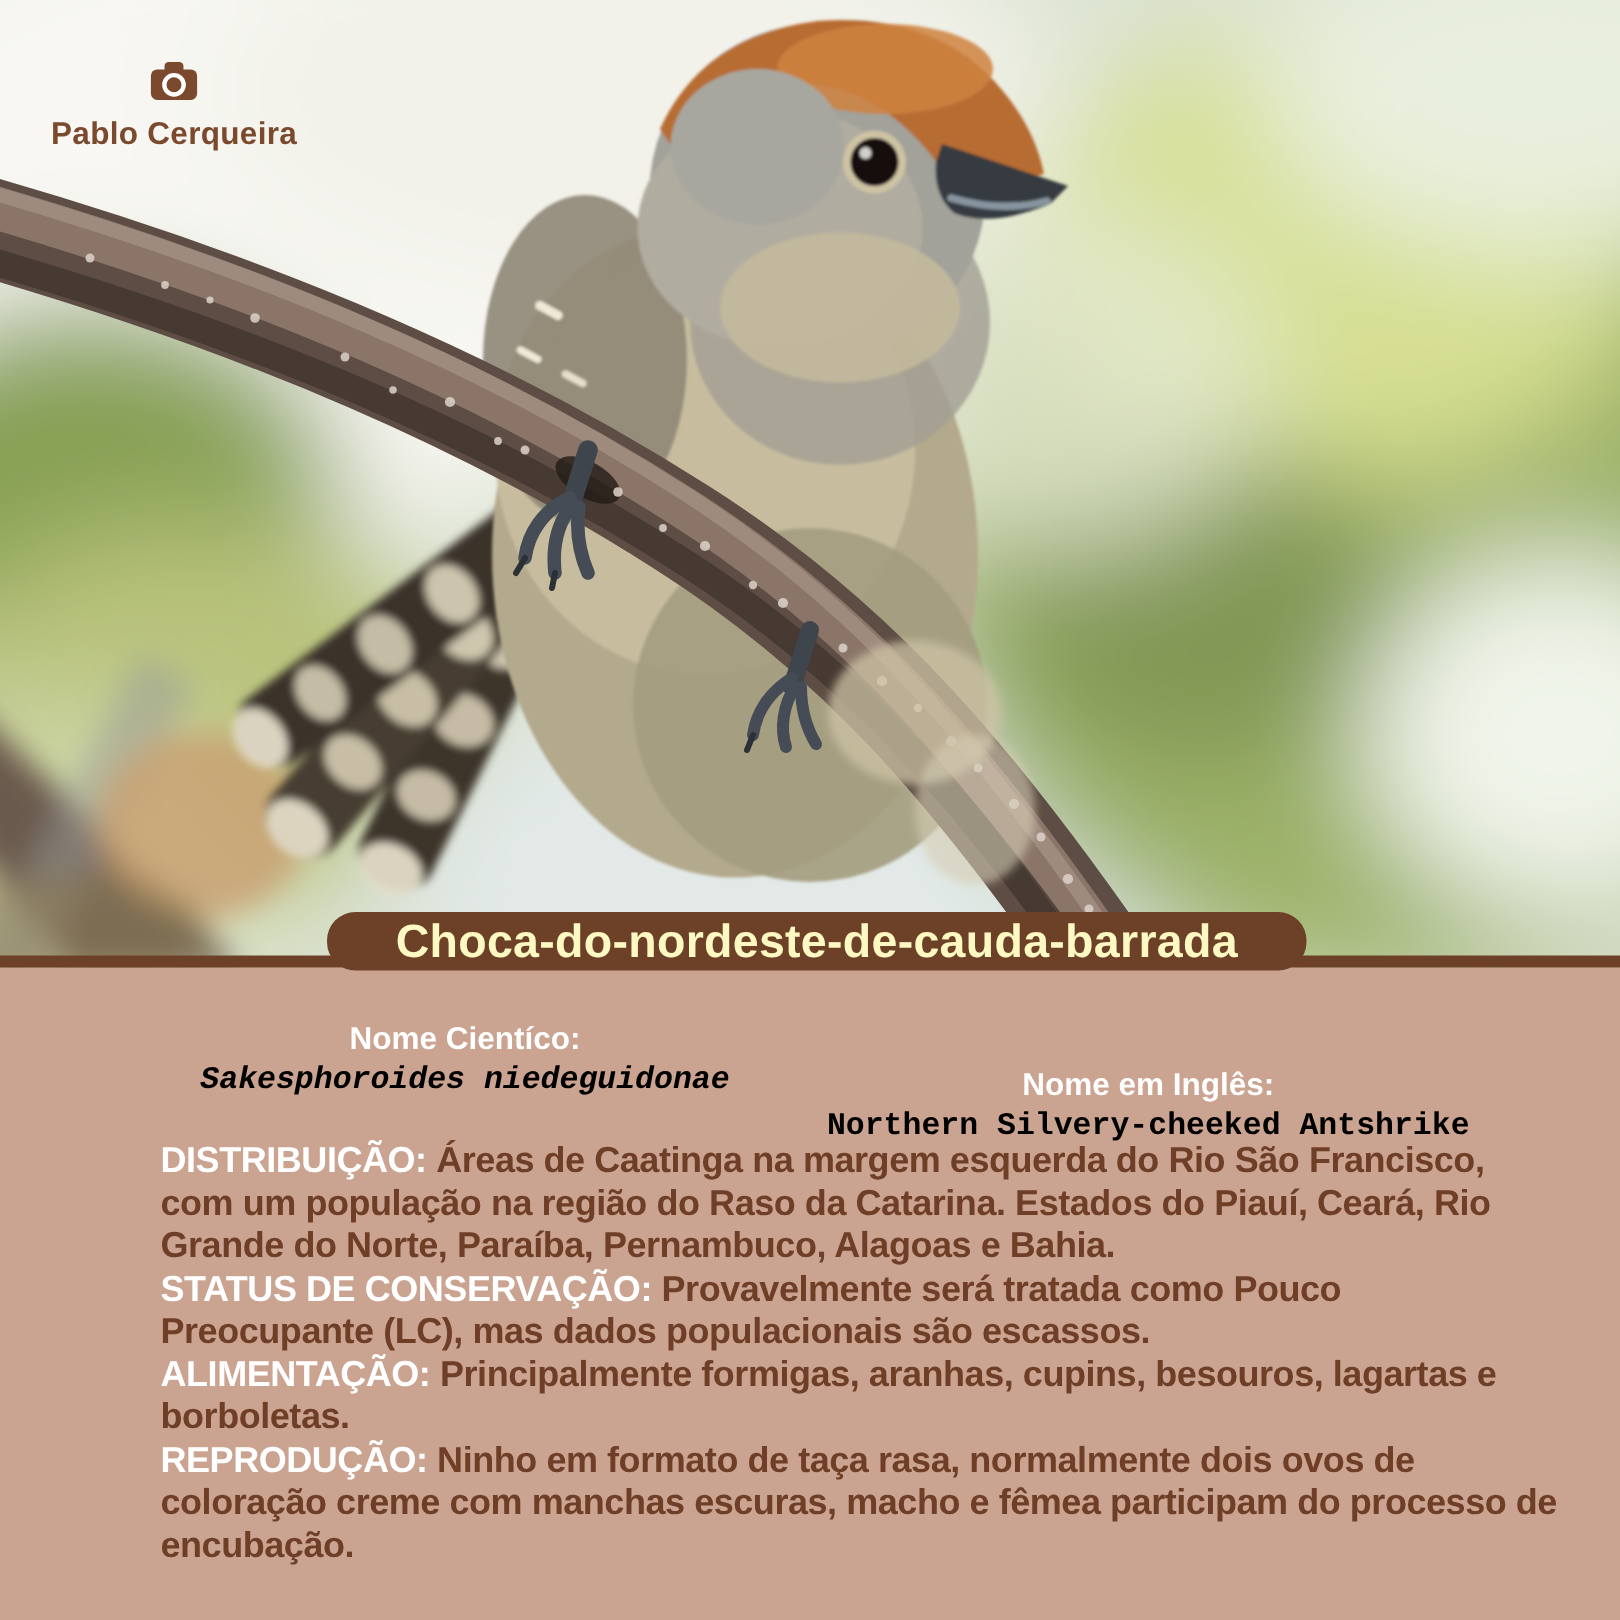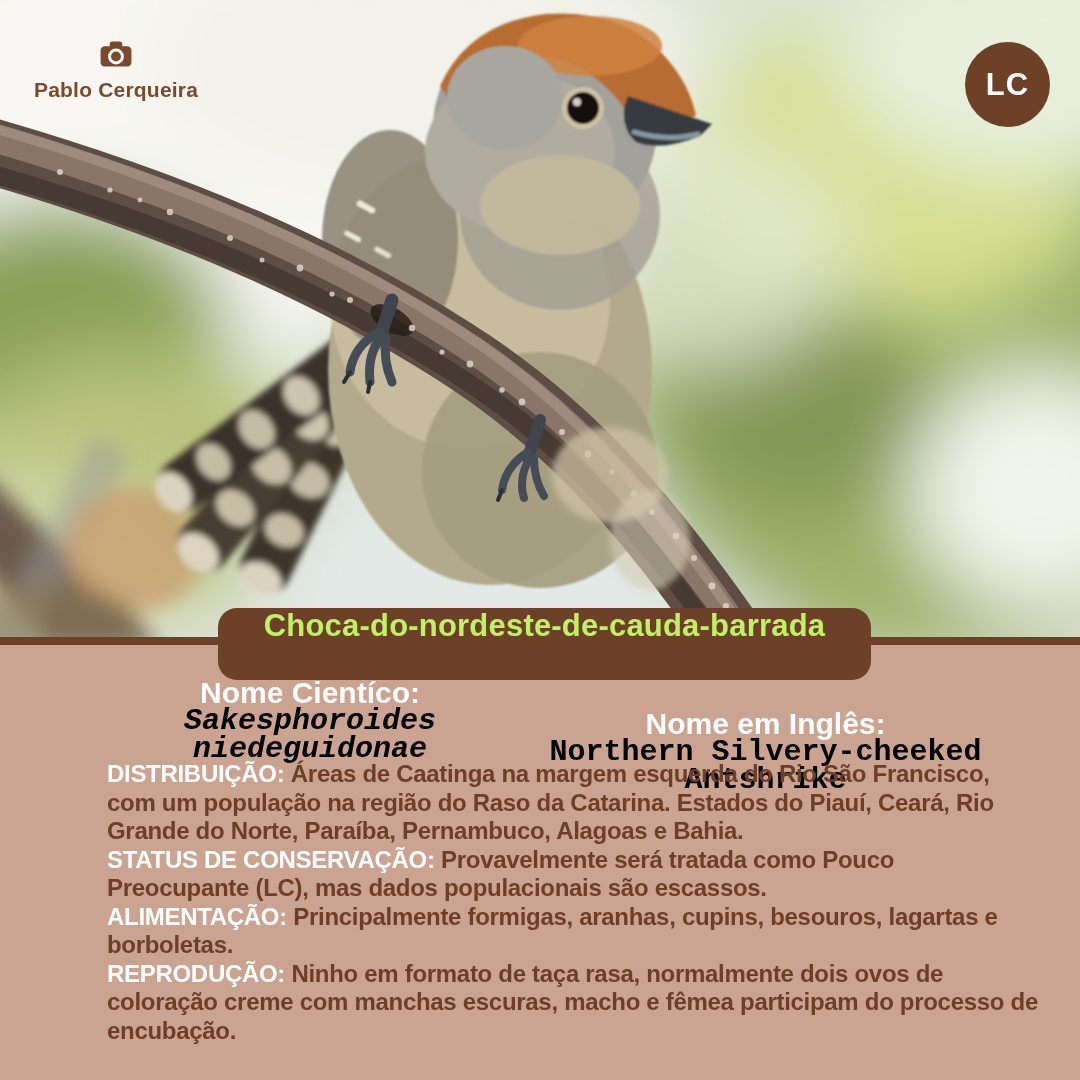--- a/index.html
+++ b/index.html
@@ -14,25 +14,25 @@
     position:absolute;top:40px;left:34px;display:flex;align-items:center;gap:10px;
     color:#7b4a2e;font-weight:bold;font-size:21px;letter-spacing:.2px;flex-direction:column;
   }
   .lc-badge{
     position:absolute;top:42px;left:965px;width:85px;height:85px;border-radius:50%;
     background:#6d4127;color:#fff;display:flex;align-items:center;justify-content:center;
     font-weight:bold;font-size:31px;letter-spacing:1px;
   }
   .divider{position:absolute;top:637px;left:0;width:1080px;height:8px;background:#6d4127;}
   .title-banner{
-    position:absolute;top:608px;left:218px;width:653px;height:72px;background:#6d4127;
-    border-radius:19px;display:flex;align-items:flex-start;justify-content:center;
-    color:#bef264;font-weight:bold;font-size:31px;letter-spacing:.2px;
-  }
-  .name-col{position:absolute;top:679px;text-align:center;font-weight:bold;font-size:30px;line-height:28px;}
+    position:absolute;top:608px;left:218px;width:653px;height:39px;background:#6d4127;
+    border-radius:19px;display:flex;align-items:center;justify-content:center;
+    color:#fef9c3;font-weight:bold;font-size:31px;letter-spacing:.2px;
+  }
+  .name-col{position:absolute;top:679px;text-align:center;font-weight:bold;font-size:21px;line-height:28px;}
   .name-col.sci{left:80px;width:460px;}
   .name-col.eng{left:538px;width:455px;margin-top:31px;}
   .name-label{color:#ffffff;}
   .name-value{color:#000000;font-family:Liberation Mono, monospace;}
   .name-value.italic{font-style:italic;}
   .sections{
     position:absolute;top:760px;left:107px;width:932px;
     color:#6f3e27;font-weight:bold;font-size:24px;line-height:28.5px;letter-spacing:-0.3px;
   }
   .sections p{margin:0;}
@@ -188,23 +188,20 @@
 
     <div class="credit">
       <svg width="34" height="28" viewBox="0 0 24 20">
         <rect x="1" y="4.5" width="22" height="14.5" rx="3" fill="#7b4a2e"></rect>
         <rect x="7.5" y="1" width="9" height="6" rx="2" fill="#7b4a2e"></rect>
         <circle cx="12" cy="11.8" r="4.6" fill="none" stroke="#ffffff" stroke-width="2.1"></circle>
       </svg>
       <span>Pablo Cerqueira</span>
     </div>
 
-    <div class="lc-badge">
-      <span>LC</span>
-    </div>
   </div>
 
   <div class="divider"></div>
 
   <div class="title-banner">
     <span>Choca-do-nordeste-de-cauda-barrada</span>
   </div>
 
   <div class="name-col sci">
     <div class="name-label">Nome Cientíco:</div>

